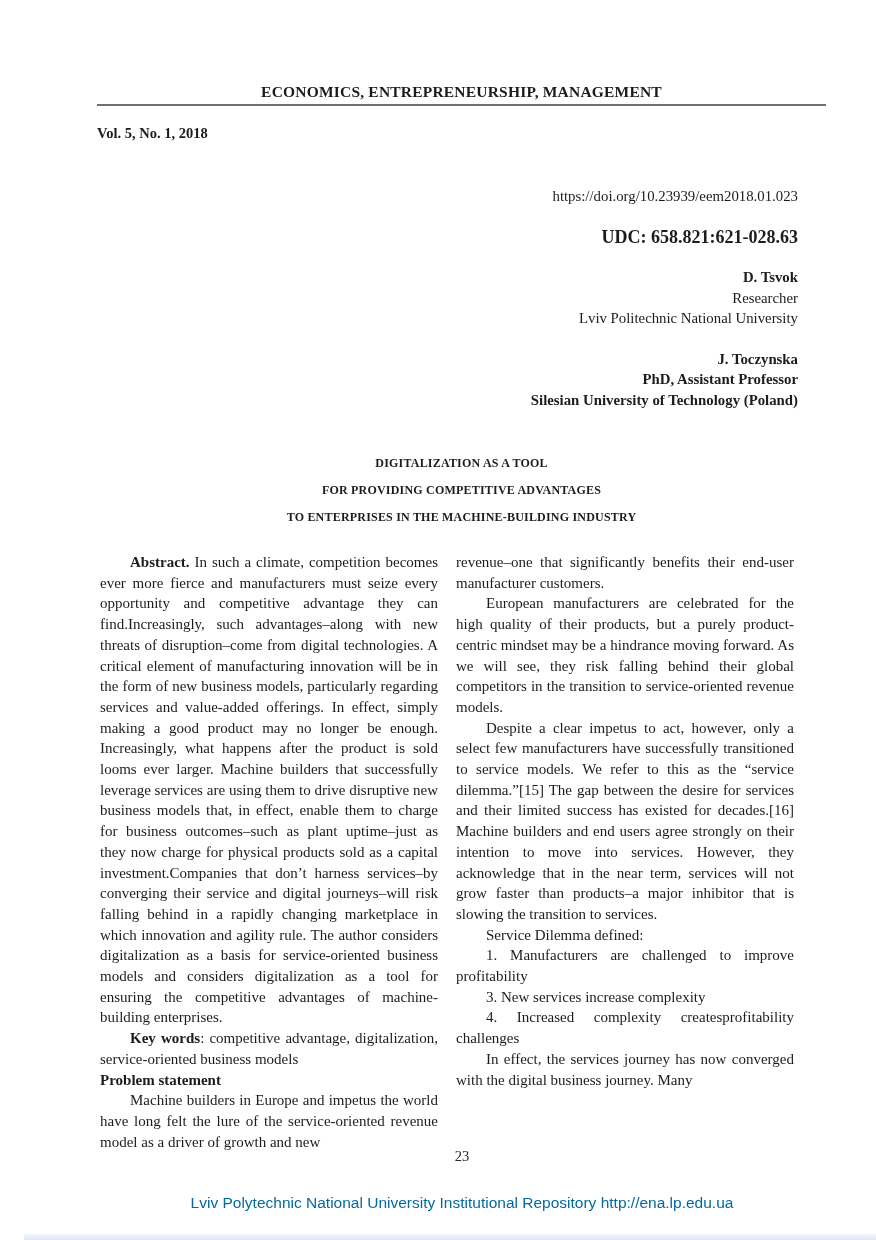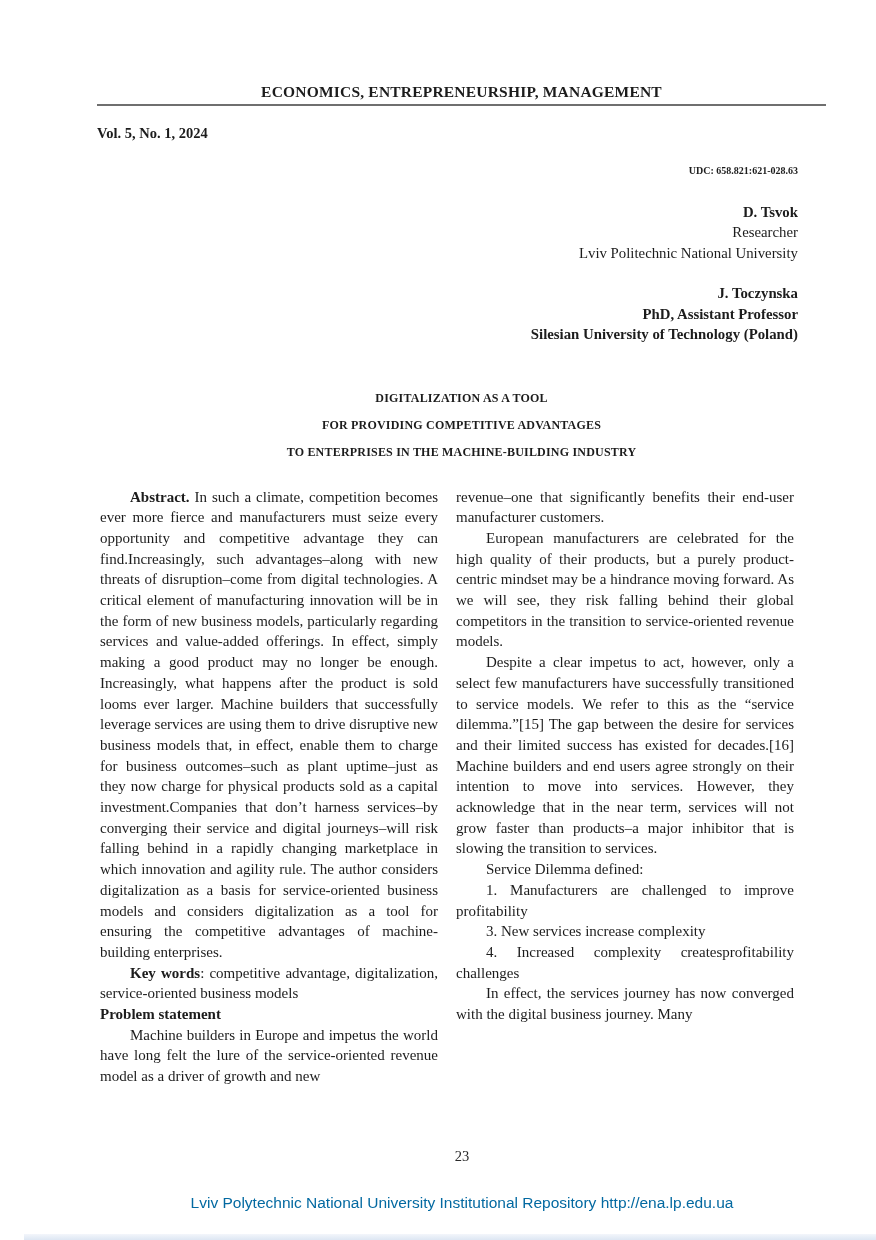--- a/index.html
+++ b/index.html
@@ -16,21 +16,21 @@
   .journal-header {
     text-align:center; font-weight:bold; font-size:15.5px;
     letter-spacing:.2px; line-height:16px;
   }
   .header-rule { border:0; border-top:2px solid #6f6f6f; margin:4px 0 0 0; }
 
   .volume { font-weight:bold; font-size:14.5px; margin-top:20px; line-height:15px; }
 
   .right-block { text-align:right; padding-right:28px; font-size:14.8px; line-height:20.5px; }
   .doi-line   { margin-top:45px; }
-  .udc-line   { margin-top:20px; font-weight:bold; font-size:10px; }
+  .udc-line   { margin-top:20px; font-weight:bold; font-size:18px; }
   .author-group { margin-top:20px; }
   .author-name { font-weight:bold; }
   .author-bold .author-role, .author-bold .author-affiliation { font-weight:bold; }
 
   .paper-title {
     margin-top:40px; text-align:center; font-weight:bold;
     font-size:12px; line-height:27px; letter-spacing:.2px;
   }
 
   .columns { display:flex; gap:18px; margin-top:21px; padding-left:3px; }
@@ -67,23 +67,24 @@
 </style>
 </head>
 <body>
 
 <div class="page">
   <div class="content">
 
     <div class="journal-header">ECONOMICS, ENTREPRENEURSHIP, MANAGEMENT</div>
     <hr class="header-rule">
 
-    <div class="volume">Vol. 5, No. 1, 2024</div>
+    <div class="volume">Vol. 5, No. 1, 2018</div>
 
     <div class="right-block">
+      <div class="doi-line">https://doi.org/10.23939/eem2018.01.023</div>
       <div class="udc-line">UDC: 658.821:621-028.63</div>
 
       <div class="author-group">
         <div class="author-name">D. Tsvok</div>
         <div class="author-role">Researcher</div>
         <div class="author-affiliation">Lviv Politechnic National University</div>
       </div>
 
       <div class="author-group author-bold">
         <div class="author-name">J. Toczynska</div>

